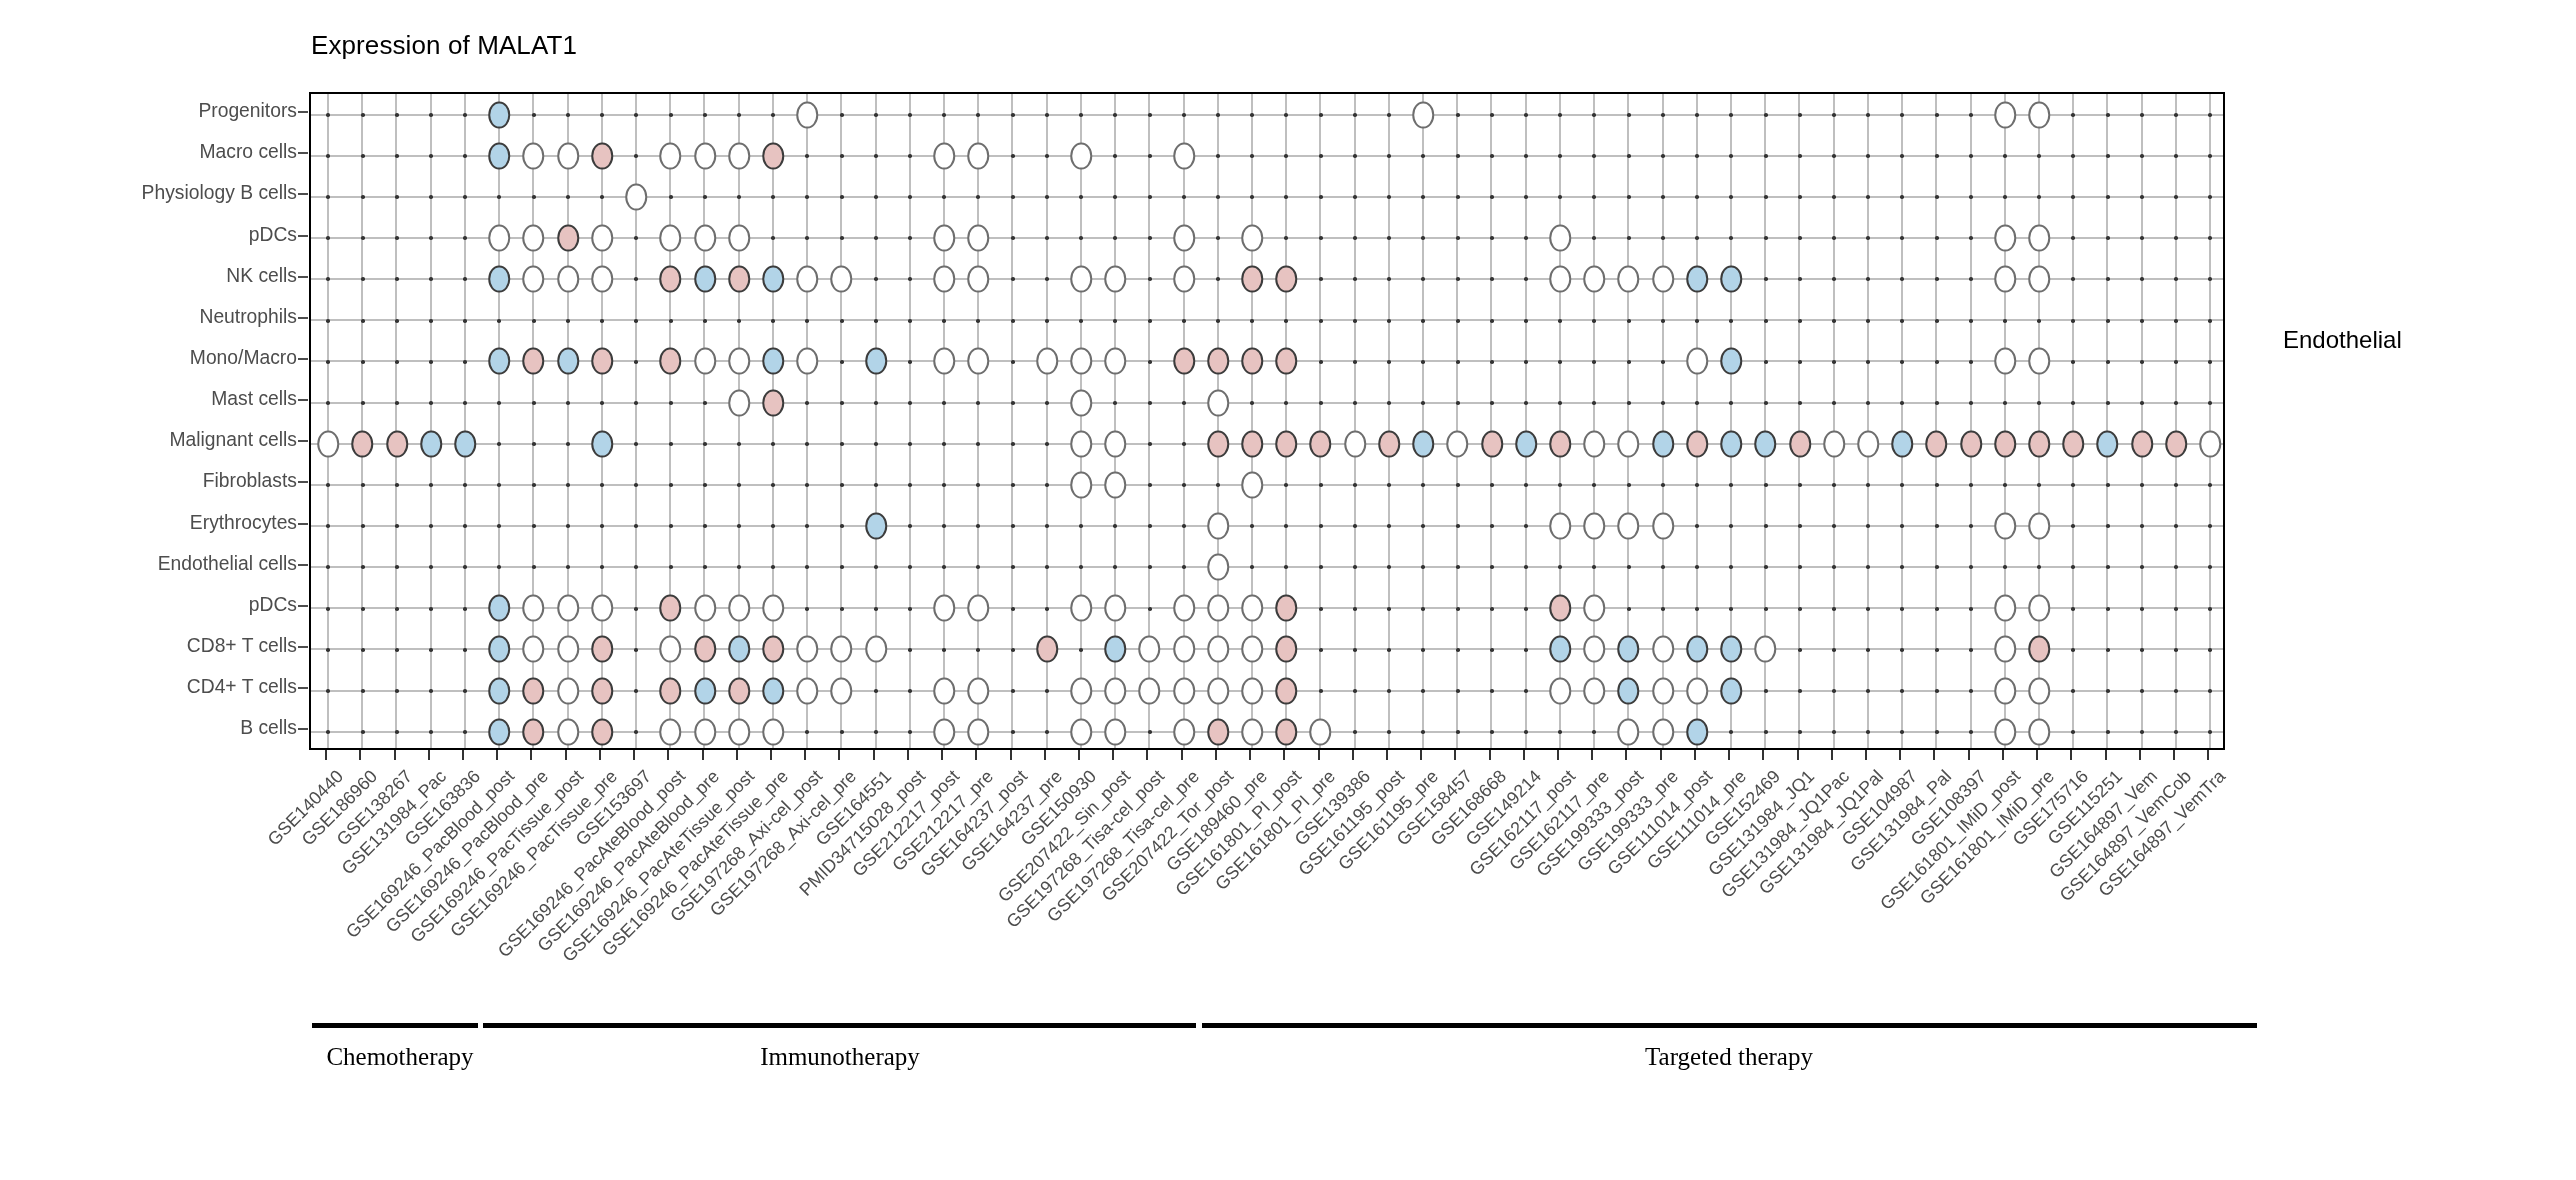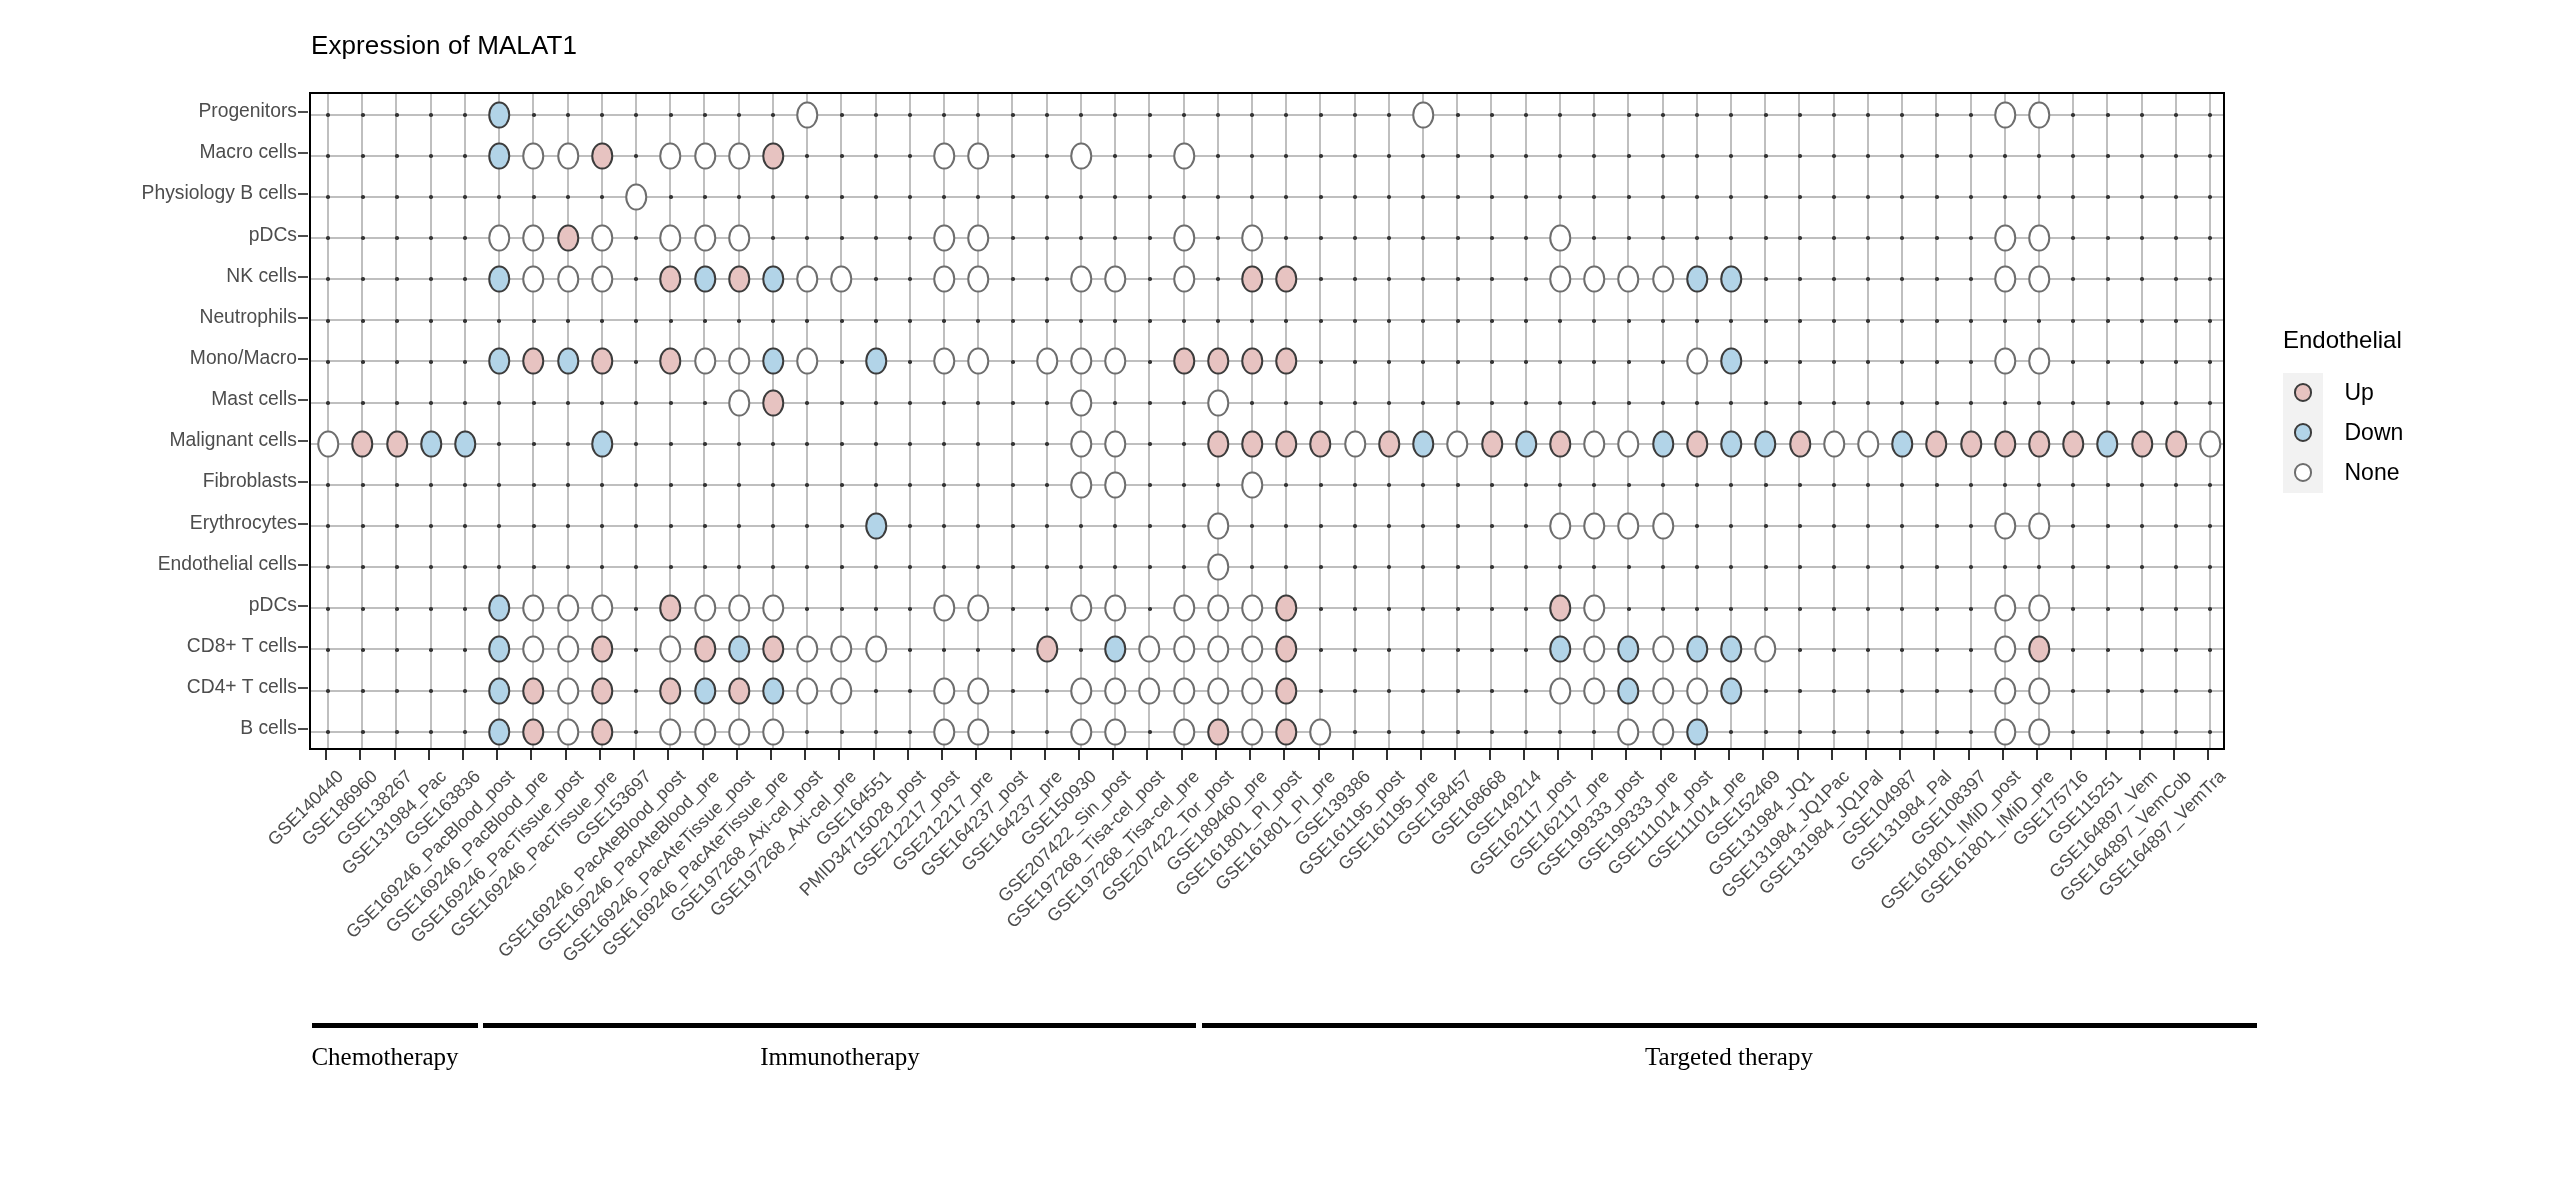--- a/index.html
+++ b/index.html
@@ -1440,45 +1440,25 @@
         <div class="dot none" title="B cells / GSE199333_post: None" style="left: 1317px; top: 638px;"></div>
         <div class="dot none" title="B cells / GSE199333_pre: None" style="left: 1352px; top: 638px;"></div>
         <div class="dot down" title="B cells / GSE111014_post: Down" style="left: 1386px; top: 638px;"></div>
         <div class="dot none" title="B cells / GSE161801_IMiD_post: None" style="left: 1694px; top: 638px;"></div>
         <div class="dot none" title="B cells / GSE161801_IMiD_pre: None" style="left: 1728px; top: 638px;"></div>
       </div>
   </div>
 
   <div id="brackets">
       <div class="bracket" style="left: 312px; top: 1023px; width: 166px;"></div>
-      <div class="blab" style="left: 385px; top: 1043px;">Chemotherapy</div>
+      <div class="blab" style="left: 400px; top: 1043px;">Chemotherapy</div>
       <div class="bracket" style="left: 483px; top: 1023px; width: 713px;"></div>
       <div class="blab" style="left: 840px; top: 1043px;">Immunotherapy</div>
       <div class="bracket" style="left: 1202px; top: 1023px; width: 1055px;"></div>
       <div class="blab" style="left: 1729px; top: 1043px;">Targeted therapy</div>
     </div>
 
   <div id="legend">
     <div class="lg-title">Endothelial</div>
-    <div id="legend-rows">
-        <div class="lg-row">
-          <div class="lg-key">
-            <div class="lg-dot up"></div>
-          </div>
-          <div class="lg-txt">Up</div>
-        </div>
-        <div class="lg-row">
-          <div class="lg-key">
-            <div class="lg-dot down"></div>
-          </div>
-          <div class="lg-txt">Down</div>
-        </div>
-        <div class="lg-row">
-          <div class="lg-key">
-            <div class="lg-dot none"></div>
-          </div>
-          <div class="lg-txt">None</div>
-        </div>
-      </div>
   </div>
 
 </div>
 
 
 </body></html>

